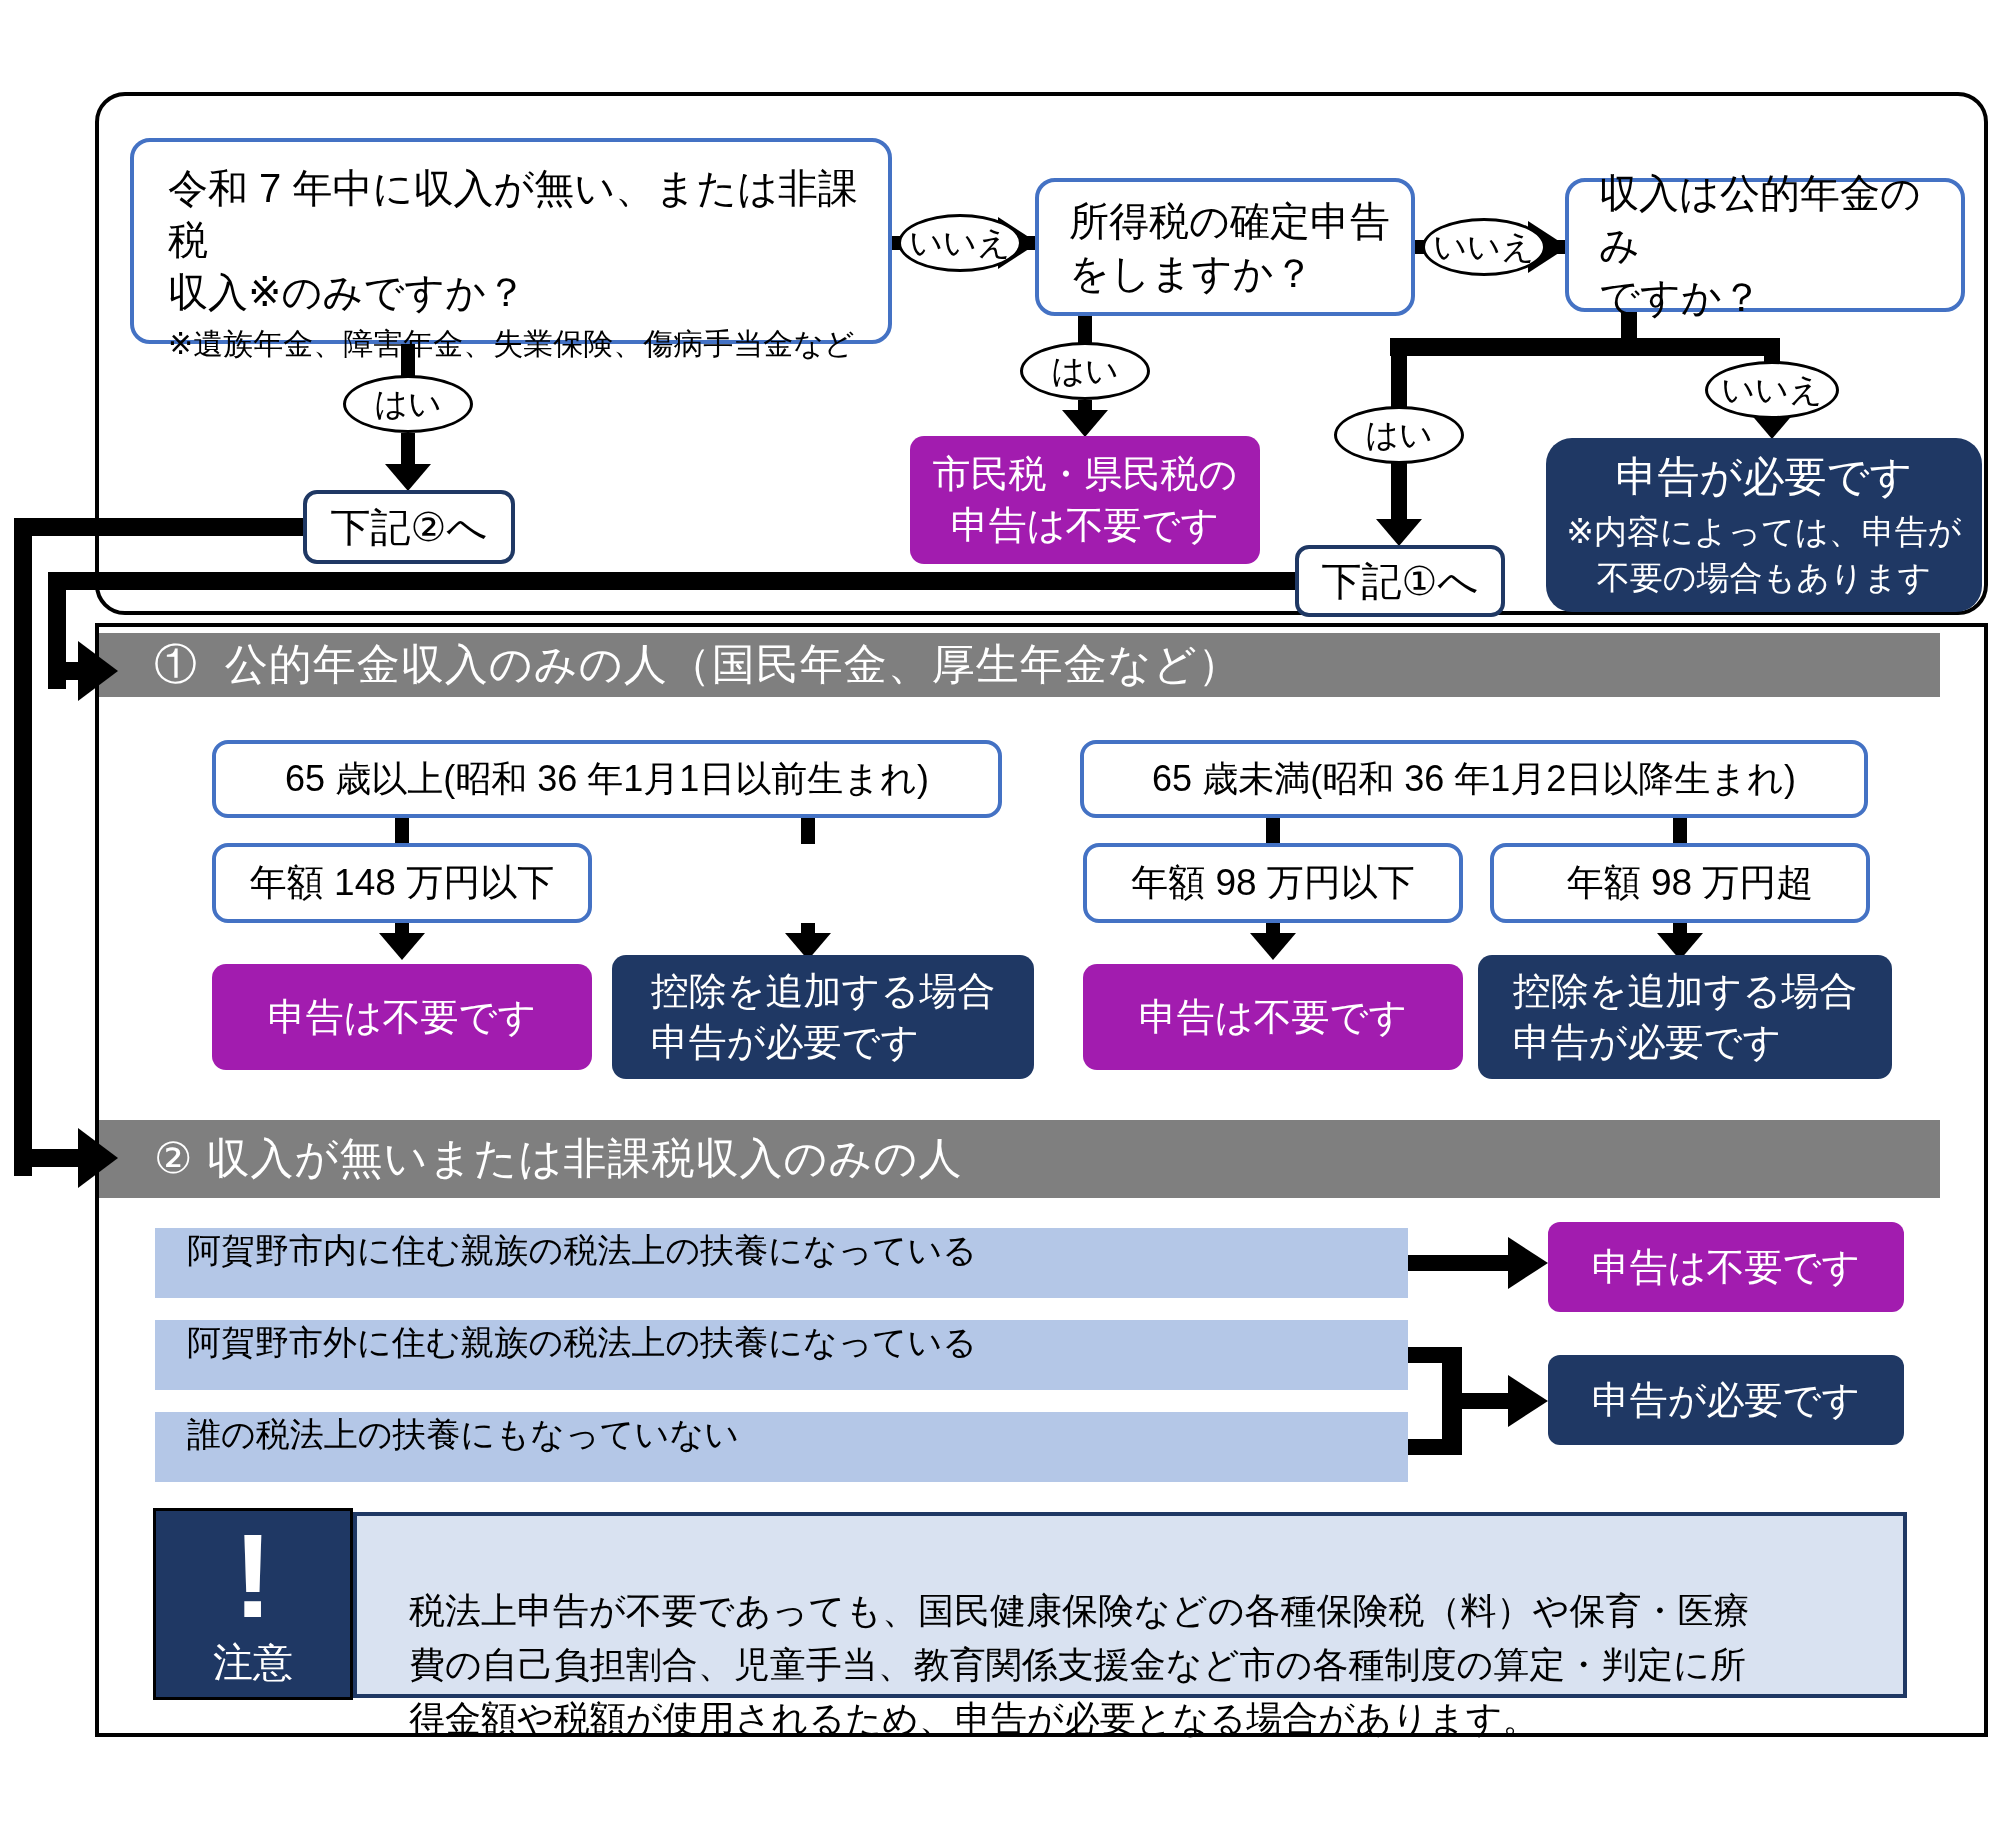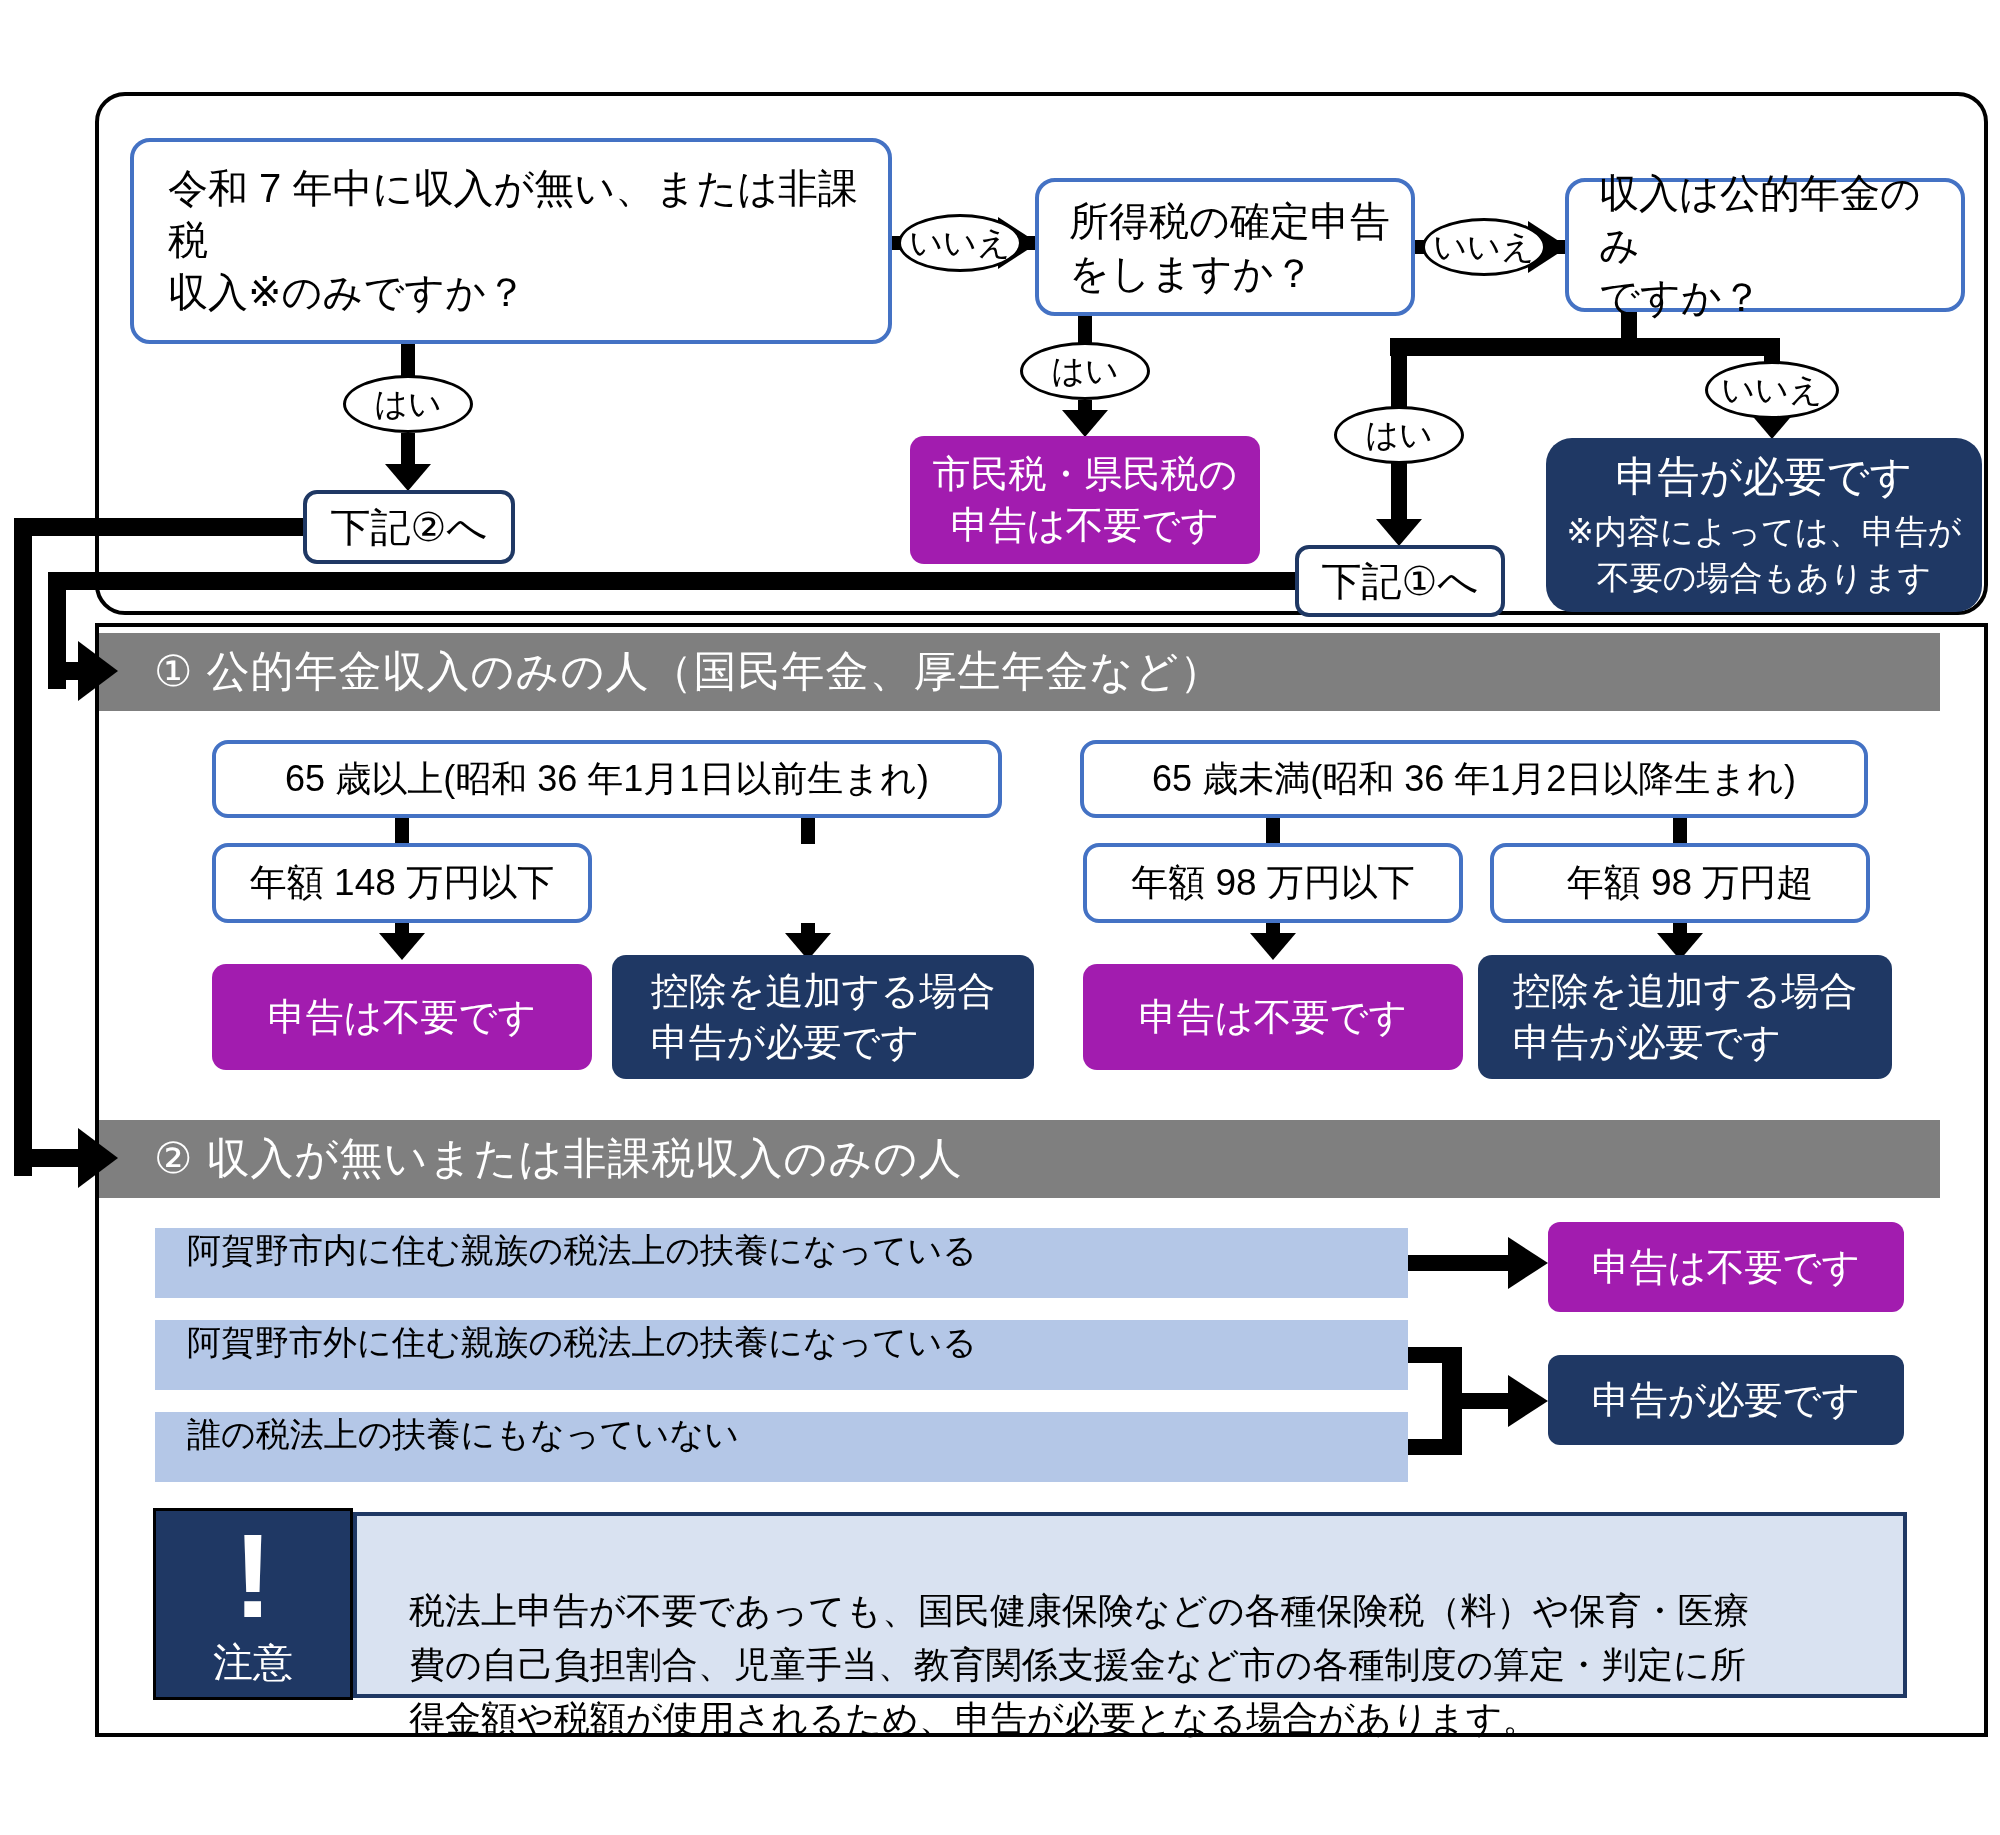--- a/index.html
+++ b/index.html
@@ -57,20 +57,21 @@
   <div class="abs hline" style="left:48px;top:572px;width:1250px;height:18px;"></div>
   <div class="abs vline" style="left:48px;top:572px;width:18px;height:117px;"></div>
   <div class="abs hline" style="left:48px;top:662px;width:36px;height:18px;"></div>
   <div class="abs arr-right-big" style="left:78px;top:641px;"></div>
 
   <div class="abs outer-round" style="left:95px;top:92px;width:1893px;height:523px;z-index:1;"></div>
 
   <div class="abs qbox" style="left:130px;top:138px;width:762px;height:206px;padding:20px 10px 10px 34px;z-index:4;">
     <div class="q-main" style="white-space:pre-line;">令和 7 年中に収入が無い、または非課税
 収入※のみですか？</div>
+    <div class="q-note">※遺族年金、障害年金、失業保険、傷病手当金など</div>
   </div>
 
   <div class="abs hline" style="left:892px;top:236px;width:143px;height:14px;"></div>
   <div class="abs arr-right" style="left:998px;top:217px;"></div>
   <div class="abs ellipse" style="left:898px;top:214px;width:124px;height:58px;">
     <span>いいえ</span>
   </div>
 
   <div class="abs qbox" style="left:1035px;top:178px;width:380px;height:138px;display:flex;align-items:center;z-index:4;">
     <div class="q-main" style="white-space:pre-line;padding-left:30px;">所得税の確定申告
@@ -127,21 +128,21 @@
   </div>
   <div class="abs arr-down" style="left:1749px;top:412px;"></div>
   <div class="abs fill-dark" style="left:1546px;top:438px;width:436px;height:174px;border-radius:26px;flex-direction:column;z-index:4;">
     <div style="font-size:42px;">申告が必要です</div>
     <div class="ml" style="font-size:33px;line-height:1.4;margin-top:4px;">※内容によっては、申告が
 不要の場合もあります</div>
   </div>
 
   <div class="abs outer-square" style="left:95px;top:623px;width:1893px;height:1114px;z-index:1;"></div>
 
-  <div class="abs band" style="left:99px;top:633px;width:1841px;height:78px;z-index:4;">
+  <div class="abs band" style="left:99px;top:633px;width:1841px;height:64px;z-index:4;font-family:Liberation Mono, monospace;">
     <span>①  公的年金収入のみの人（国民年金、厚生年金など）</span>
   </div>
 
   <div class="abs qbox" style="left:212px;top:740px;width:790px;height:78px;border-radius:16px;display:flex;align-items:center;justify-content:center;font-size:36px;z-index:4;">
     <span>65 歳以上(昭和 36 年1月1日以前生まれ)</span>
   </div>
   <div class="abs qbox" style="left:1080px;top:740px;width:788px;height:78px;border-radius:16px;display:flex;align-items:center;justify-content:center;font-size:36px;z-index:4;">
     <span>65 歳未満(昭和 36 年1月2日以降生まれ)</span>
   </div>
 

